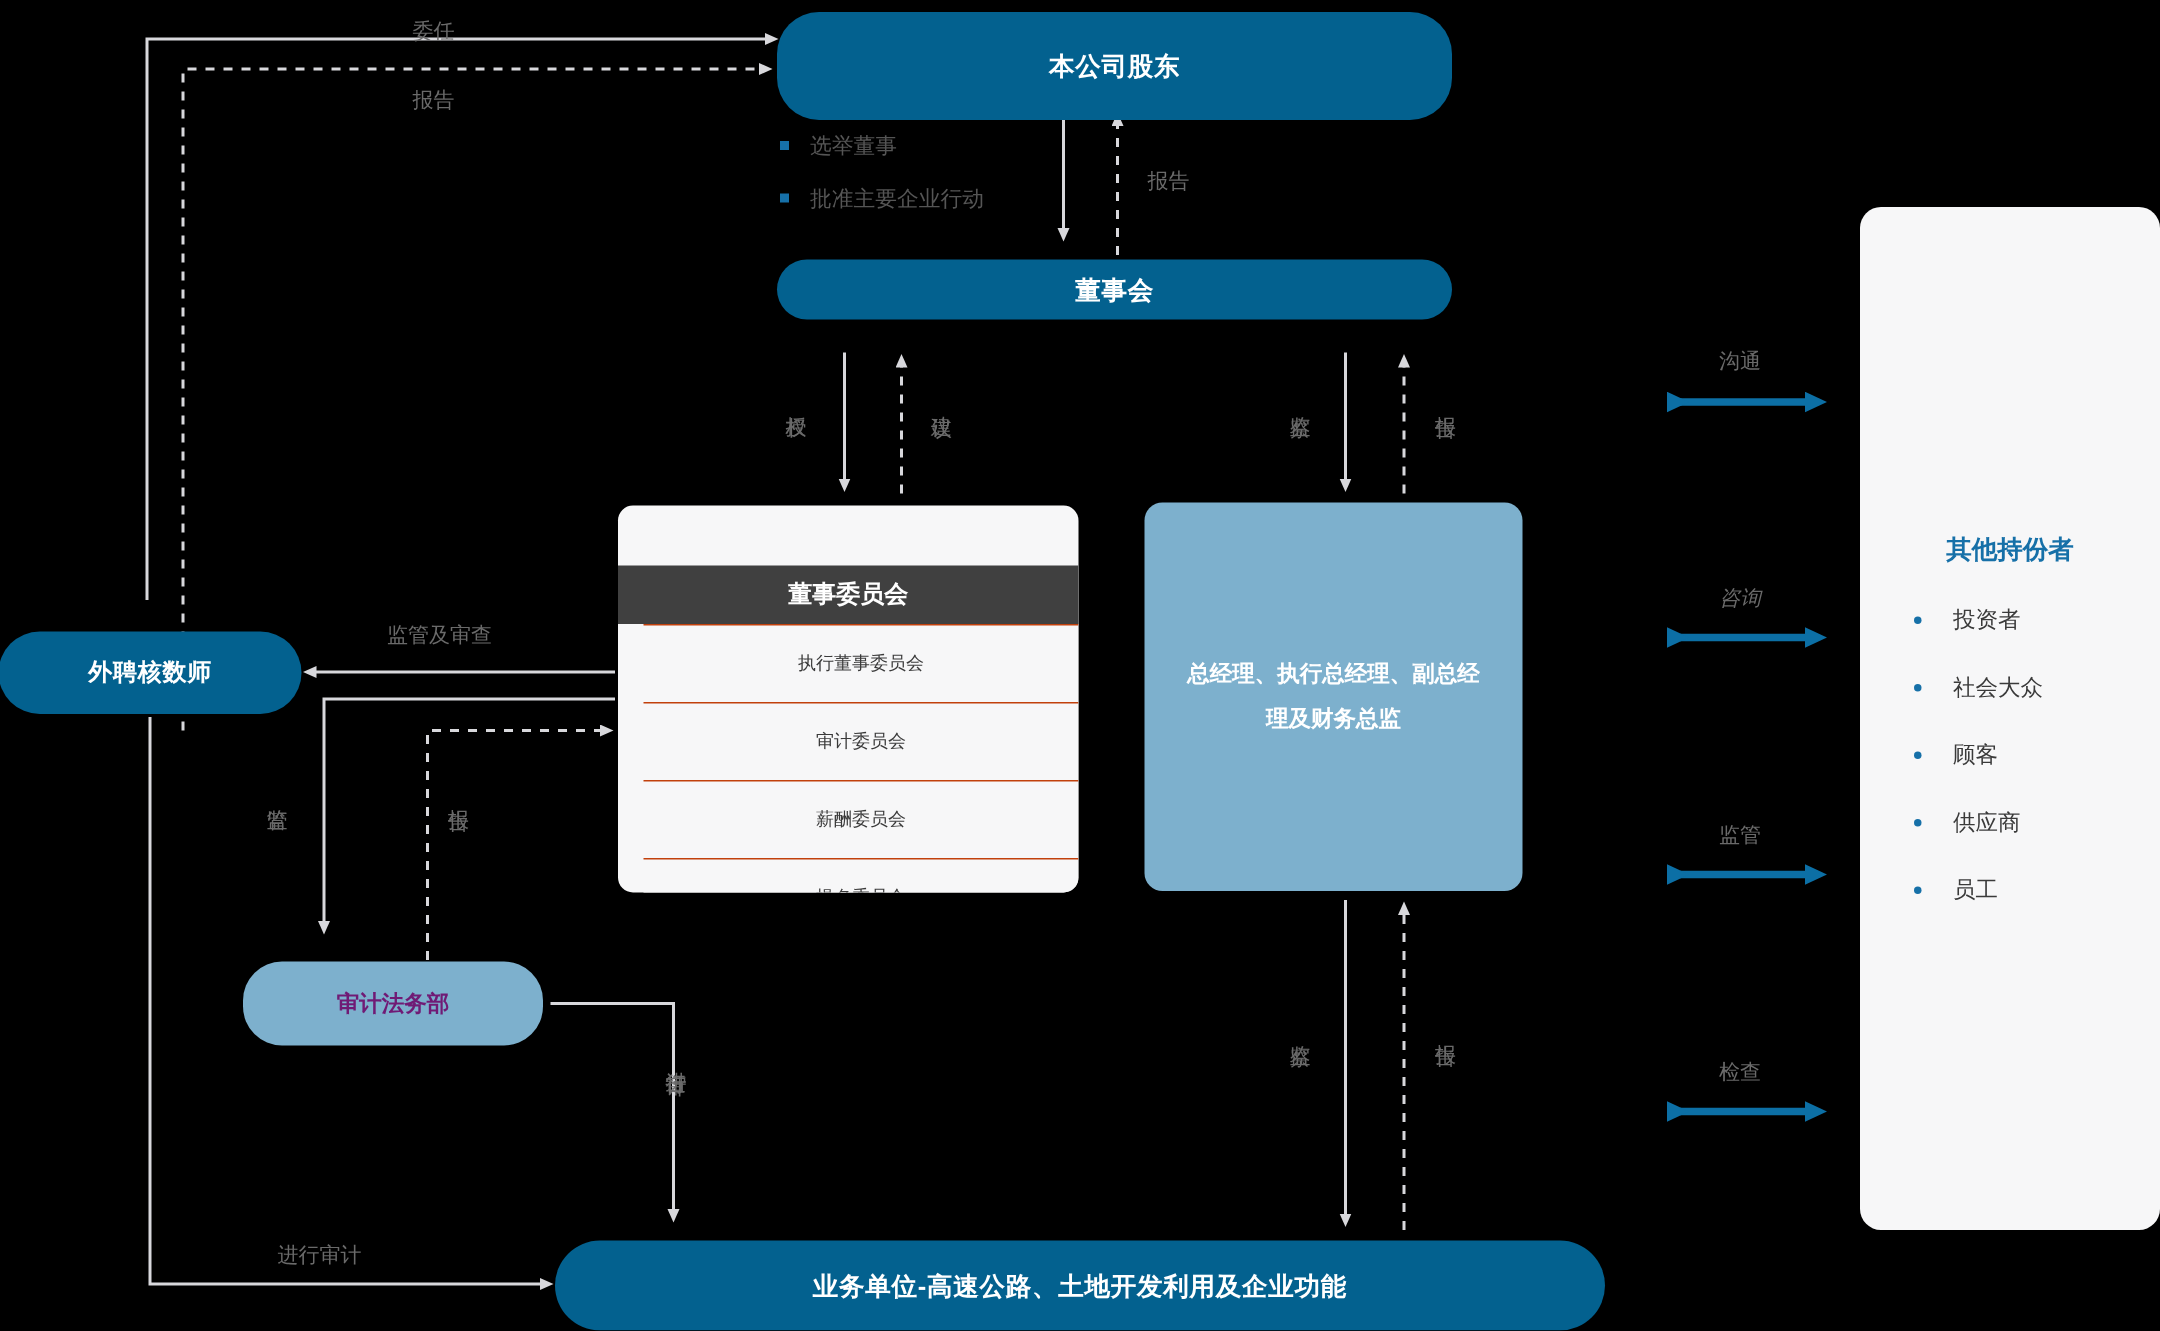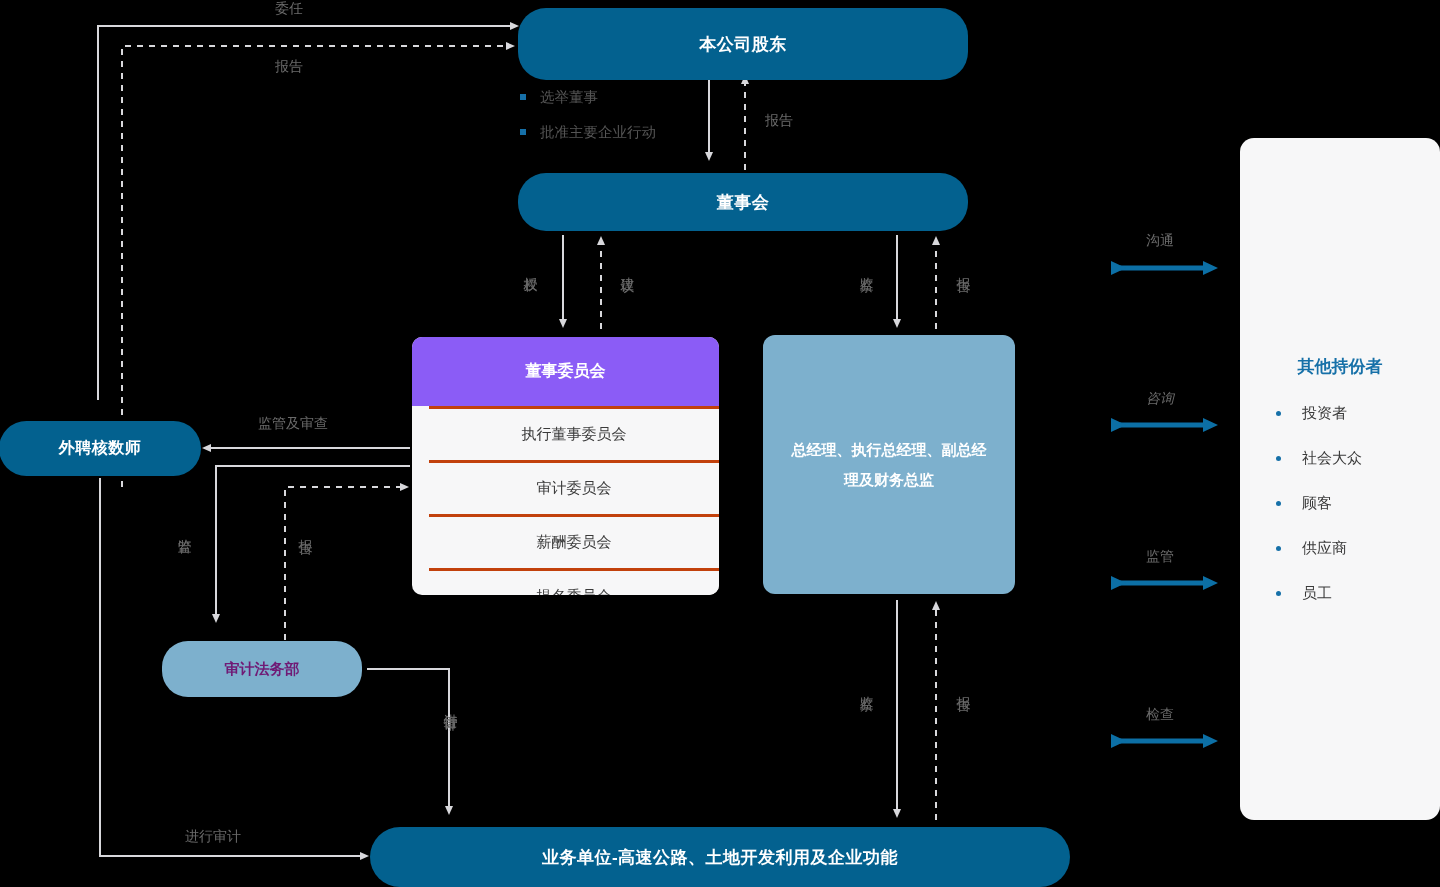--- a/index.html
+++ b/index.html
@@ -23,44 +23,44 @@
     font-size:15px;font-weight:bold;
   }
   .mgmt{
     background:#7DB0CD;color:#FFFFFF;border-radius:12px;
     font-size:15px;font-weight:bold;line-height:30px;padding:0 24px;
   }
 
   
   #shareholders{left:518px;top:8px;width:450px;height:72px;}
   
-  #board{left:518px;top:173px;width:450px;height:58px;font-family:Liberation Serif, serif;}
+  #board{left:518px;top:173px;width:450px;height:40px;font-family:Liberation Serif, serif;}
   
   #auditor{left:-1px;top:421px;width:202px;height:55px;border-radius:28px;font-size:16px;}
   
   #auditdept{left:162px;top:641px;width:200px;height:56px;}
   
   #bizunit{left:370px;top:827px;width:700px;height:60px;border-radius:30px;}
   
   #management{left:763px;top:335px;width:252px;height:259px;}
 
   
   #committee{
     position:absolute;left:412px;top:337px;width:307px;height:258px;
     background:#F7F7F8;border-radius:10px;overflow:hidden;
     box-sizing:border-box;
   }
   #committee .chead{
-    height:69px;background:#8b5cf6;color:#fff;
+    height:39px;background:#404040;color:#fff;
     display:flex;align-items:center;justify-content:center;
-    font-size:16px;font-weight:bold;
+    font-size:16px;font-weight:bold;margin-top:40px;
   }
   #committee .crow{
     height:51px;display:flex;align-items:center;justify-content:center;
-    font-size:15px;color:#3A3A3A;border-top:3px solid #c2410c;
+    font-size:12px;color:#3A3A3A;border-top:1px solid #c2410c;
     background:#F7F7F8;
     margin-left:17px;
   }
   #committee .crow:first-of-type{border-top:none;}
 
   
   #stakeholders{
     position:absolute;left:1240px;top:138px;width:200px;height:682px;
     background:#F7F7F8;border-radius:14px;box-sizing:border-box;
     padding:0 18px;display:flex;flex-direction:column;justify-content:center;
@@ -186,21 +186,21 @@
     <div class="sh-title">其他持份者</div>
     <ul>
       <li>投资者</li>
       <li>社会大众</li>
       <li>顾客</li>
       <li>供应商</li>
       <li>员工</li>
     </ul>
   </div>
 
-  <div class="lbl" style="left:275px;top:0px;">委任</div>
+  <div class="lbl" style="left:275px;top:12px;">委任</div>
 
   <div class="lbl" style="left:275px;top:58px;">报告</div>
 
   <div class="lbl" style="left:765px;top:112px;">报告</div>
 
   <div class="lbl v" style="left:523px;top:266px;">授权</div>
 
   <div class="lbl v" style="left:620px;top:266px;">建议</div>
 
   <div class="lbl v" style="left:859px;top:266px;">监察</div>

